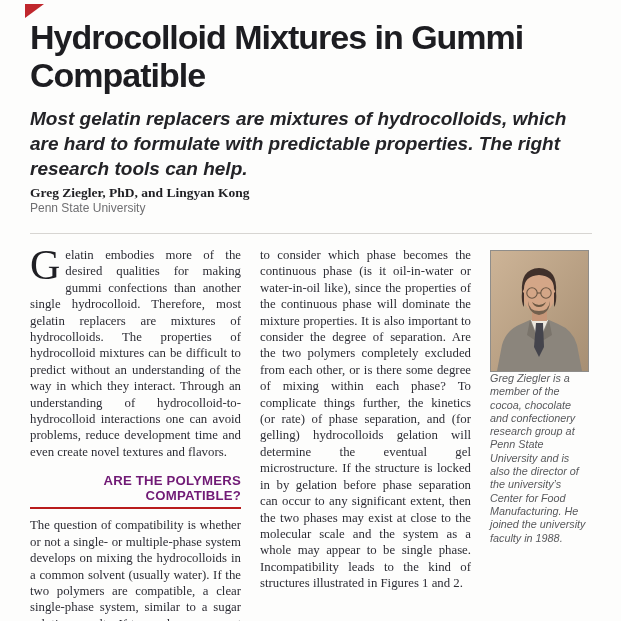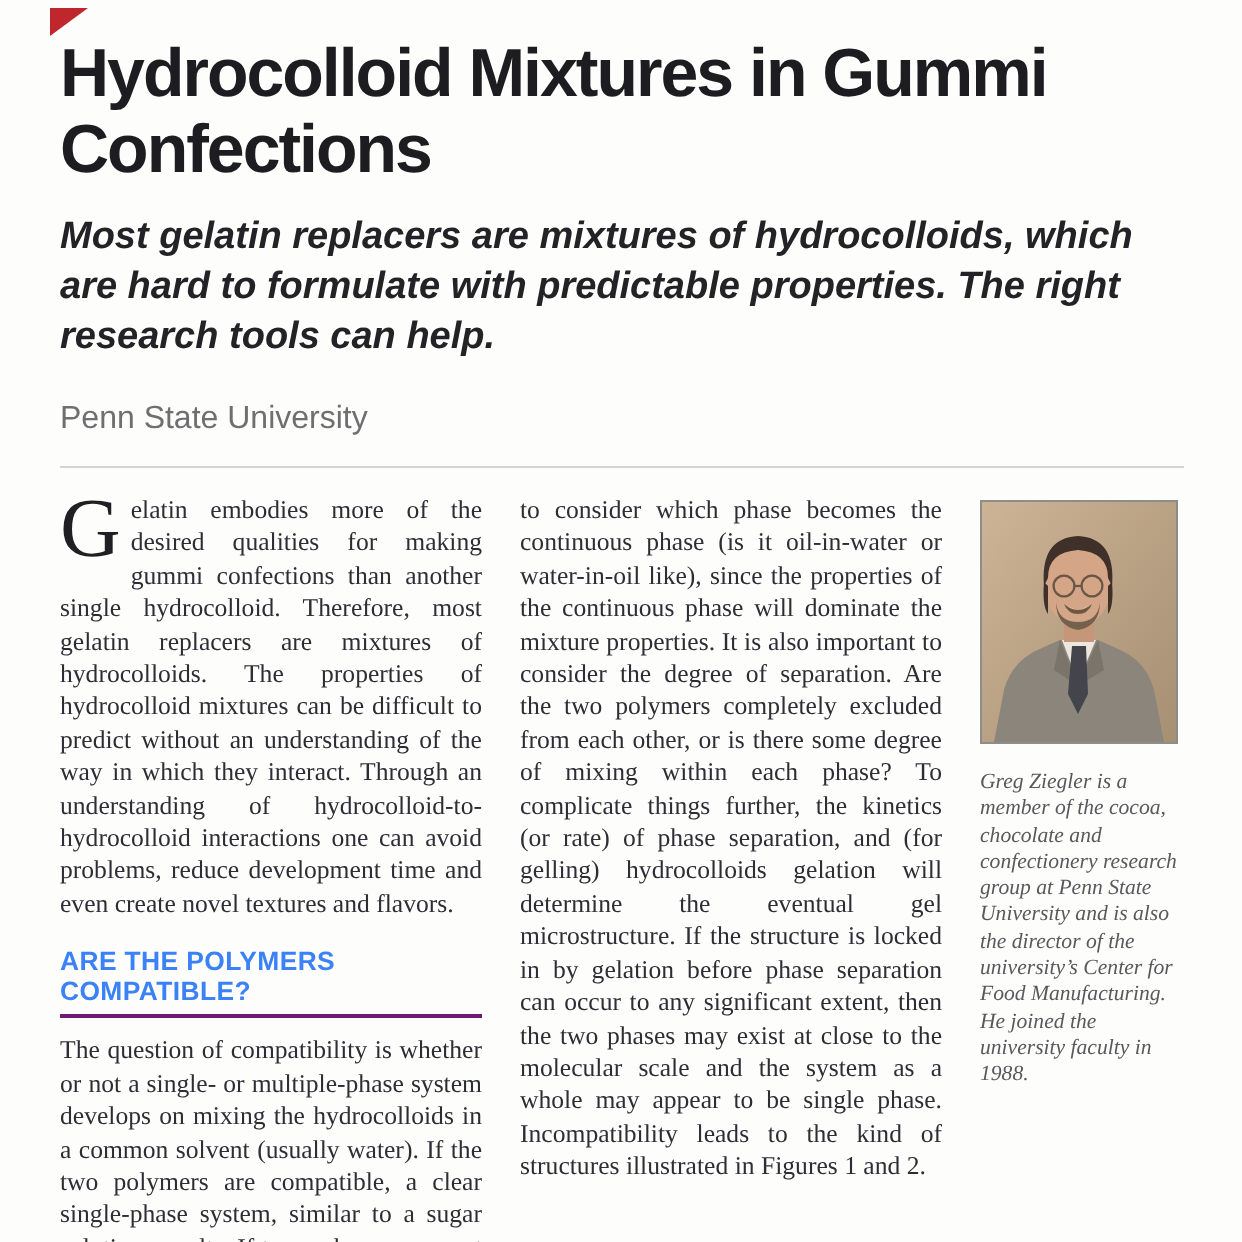--- a/index.html
+++ b/index.html
@@ -26,21 +26,21 @@
     font-size:19px;line-height:25px;color:#232327;margin:0;
   }
   #authors{
     position:absolute;left:30px;top:185px;
     font-family:"Liberation Serif", serif;
     font-weight:bold;font-size:13.5px;color:#1f1f23;
   }
   #affiliation{
     position:absolute;left:30px;top:201px;
     font-family:"Liberation Sans", sans-serif;
-    font-size:16px;color:#6f6f72;
+    font-size:12px;color:#6f6f72;
   }
   #top-rule{
     position:absolute;left:30px;top:233px;width:562px;height:1px;
     background:#d7d5d2;
   }
   
   #columns{
     position:absolute;left:30px;top:247px;width:441px;
     display:flex;gap:19px;
   }
@@ -52,54 +52,56 @@
   .dropcap{
     float:left;
     font-size:42px;line-height:33px;
     padding:2px 5px 0 0;
     color:#1f1f24;
     font-family:"Liberation Serif", serif;
   }
   .section-heading{
     font-family:"Liberation Sans", sans-serif;
     font-weight:bold;font-size:13.2px;letter-spacing:0.2px;
-    color:#3b82f6;margin:13px 0 8px 0;padding-bottom:4px;
-    border-bottom:2px solid #701a75;
+    color:#701a75;margin:13px 0 8px 0;padding-bottom:4px;
+    border-bottom:2px solid #b91c1c;
+    text-align:right;
   }
   .sub-heading{
     font-family:"Liberation Sans", sans-serif;
     font-weight:bold;font-size:13.2px;
     color:#1b1b20;margin:13px 0 7px 0;
   }
   
   #sidebar{position:absolute;left:490px;top:250px;width:100px;}
   #portrait{
     width:97px;height:120px;display:block;
     border:1px solid #8f8d8a;background:#c2a88c;
   }
   #photo-caption{
-    margin-top:13px;width:100px;
-    font-family:Liberation Serif, serif;
+    width:100px;
+    font-family:Liberation Sans, sans-serif;
     font-style:italic;font-size:10.8px;line-height:13.3px;
     color:#58595c;
   }
 </style>
 </head>
 <body>
 
 <div id="page">
 
   <svg id="corner-accent" width="19" height="14" viewBox="0 0 19 14">
     <polygon points="0,0 19,0 0,14" fill="#c0272d"></polygon>
   </svg>
 
-  <h1 id="title">Hydrocolloid Mixtures in Gummi Confections</h1>
+  <h1 id="title">Hydrocolloid Mixtures in Gummi Compatible</h1>
 
   <p id="subtitle">Most gelatin replacers are mixtures of hydrocolloids, which are hard to formulate with predictable properties. The right research tools can help.</p>
 
+  <div id="authors">Greg Ziegler, PhD, and Lingyan Kong</div>
 
   <div id="affiliation">Penn State University</div>
 
   <div id="top-rule"></div>
 
   <div id="columns">
 
     <div class="col">
       <p class="body-text"><span class="dropcap">G</span><span>elatin embodies more of the desired qualities for making gummi confections than another single hydrocolloid. Therefore, most gelatin replacers are mixtures of hydrocolloids. The properties of hydrocolloid mixtures can be difficult to predict without an understanding of the way in which they interact. Through an understanding of hydrocolloid-to-hydrocolloid interactions one can avoid problems, reduce development time and even create novel textures and flavors.</span></p>
 

